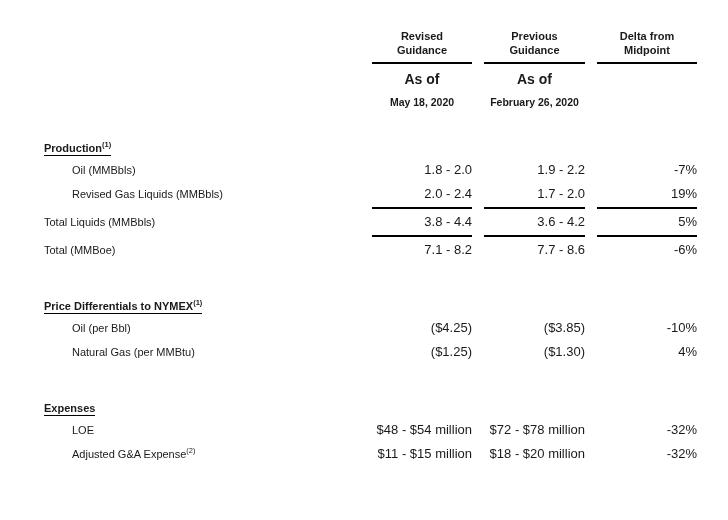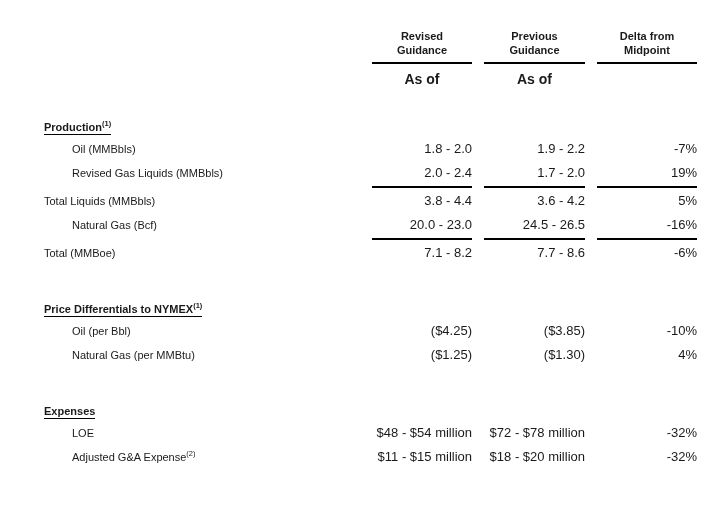--- a/index.html
+++ b/index.html
@@ -186,20 +186,27 @@
       </tr>
 
       <tr>
         <td></td>
         <td class="asof">As of</td>
         <td class="asof">As of</td>
         <td class="asof"></td>
         <td></td>
       </tr>
 
+      <tr>
+        <td></td>
+        <td class="asof-date">May 18, 2020</td>
+        <td class="asof-date">February 26, 2020</td>
+        <td class="asof-date"></td>
+        <td></td>
+      </tr>
 
       <tr class="gap-md">
         <td></td>
           <td></td>
         <td></td>
           <td></td>
           <td></td>
       </tr>
 
       <tr class="sectionrow">
@@ -241,27 +248,20 @@
       </tr>
 
       <tr class="datarow">
         <td class="lbl flush">Total Liquids (MMBbls)</td>
         <td class="val">3.8 - 4.4</td>
         <td class="val">3.6 - 4.2</td>
         <td class="val">5%</td>
         <td></td>
       </tr>
 
-      <tr class="datarow">
-        <td class="lbl">Natural Gas (Bcf)</td>
-        <td class="val">20.0 - 23.0</td>
-        <td class="val">24.5 - 26.5</td>
-        <td class="val">-16%</td>
-        <td></td>
-      </tr>
 
       <tr class="subrule">
         <td></td>
         <td>
             <span class="rule"></span>
           </td>
         <td>
             <span class="rule"></span>
           </td>
         <td>

